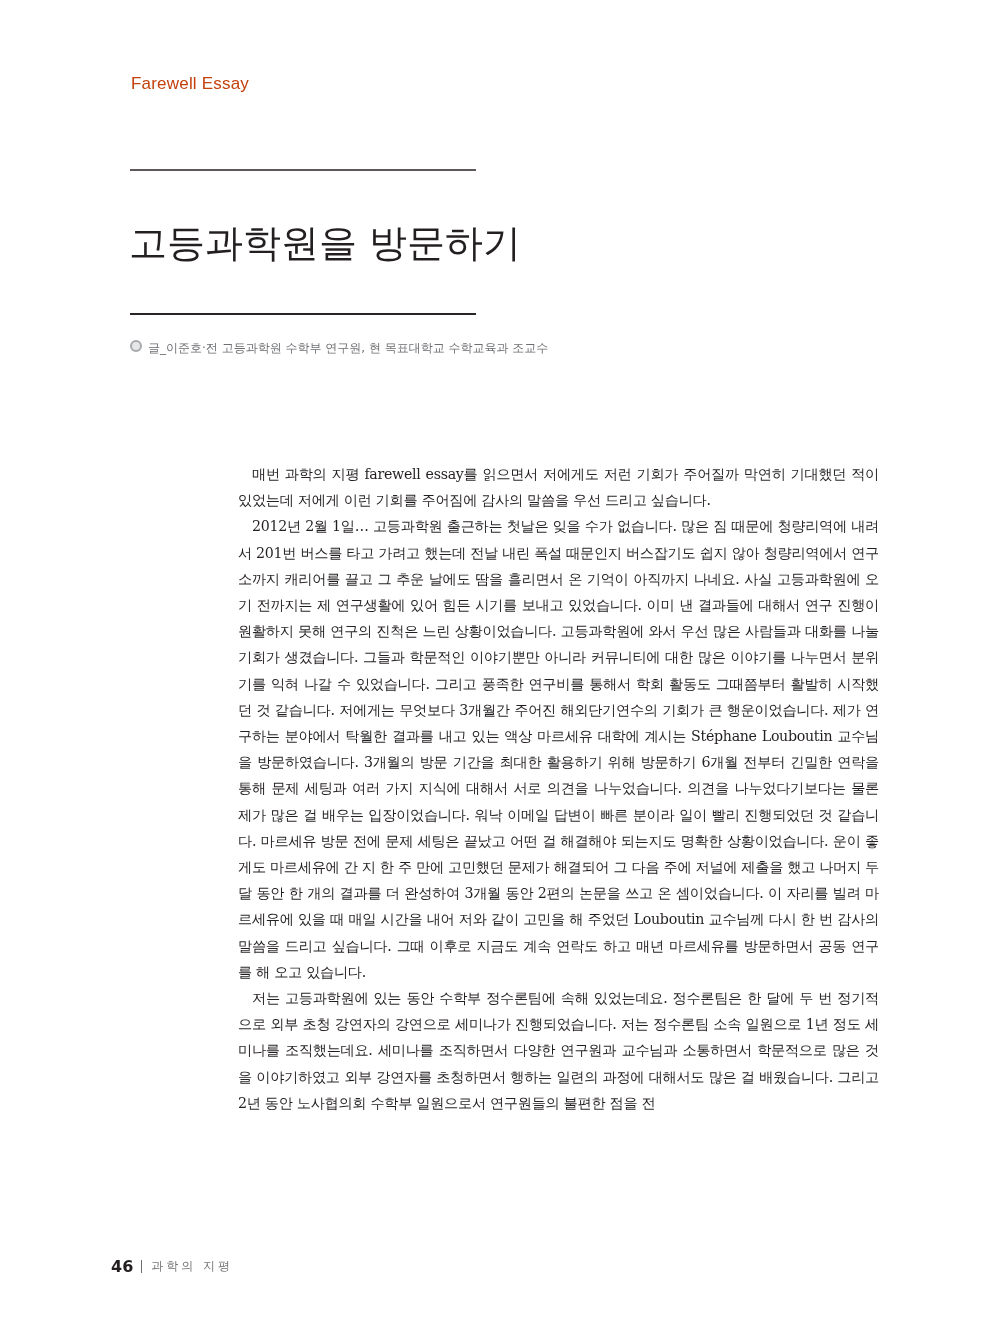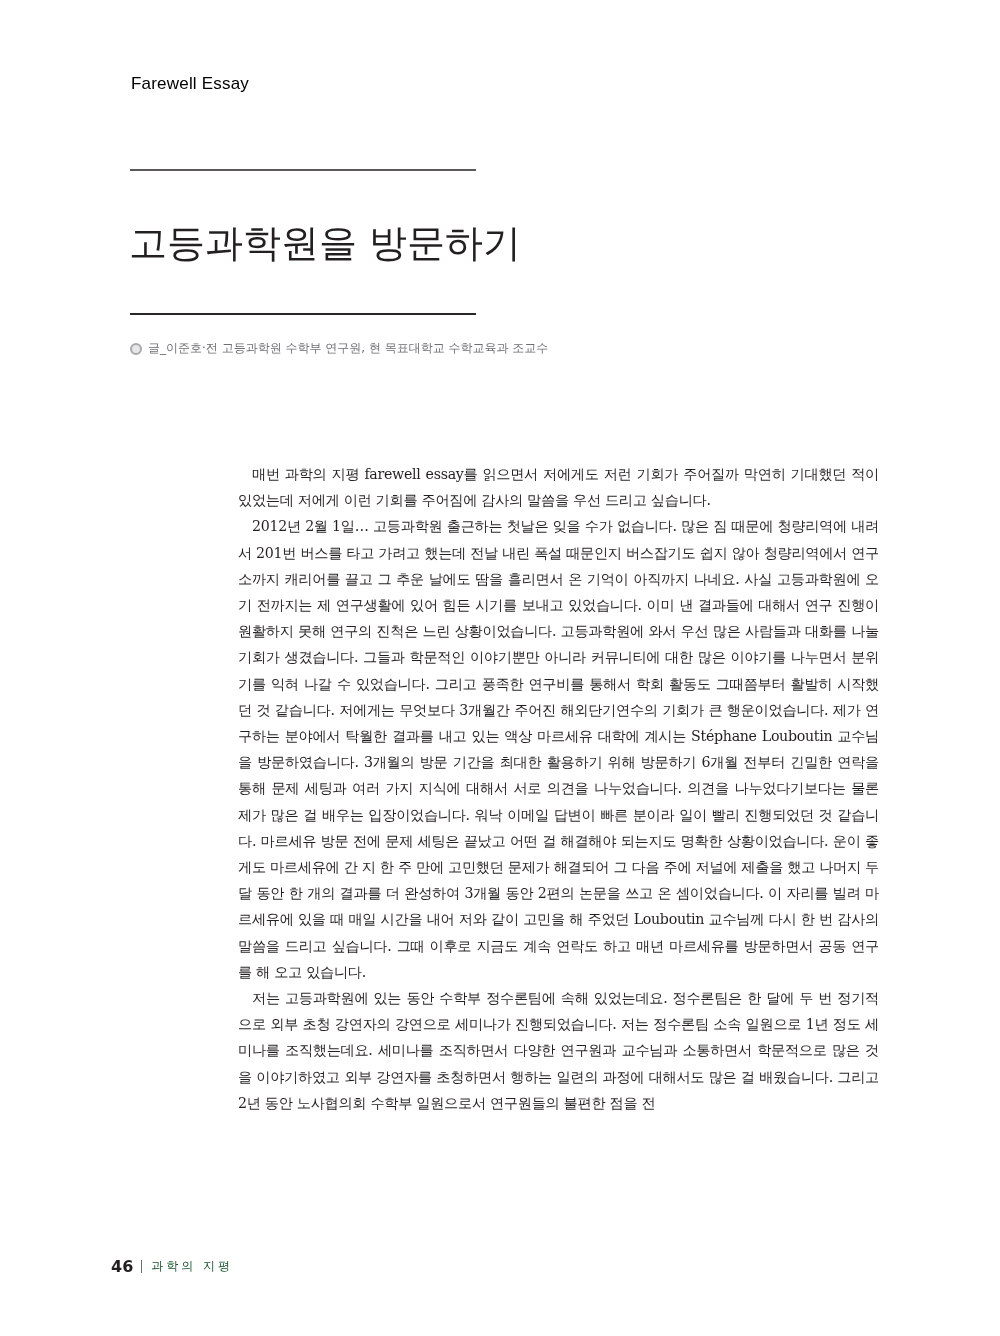--- a/index.html
+++ b/index.html
@@ -2,37 +2,37 @@
 <html><head>
 <meta charset="utf-8">
 <style>
   html, body { margin: 0; padding: 0; background: #ffffff; }
   body {
     width: 1000px; height: 1336px; position: relative; overflow: hidden;
     font-family: "DejaVu Sans", sans-serif; color: #231f20;
   }
   .section-label {
     position: absolute; left: 131px; top: 74px;
-    font-family: "Liberation Sans", sans-serif; font-size: 17px; color: #000000;
+    font-family: "Liberation Sans", sans-serif; font-size: 17px; color: #c2410c;
     letter-spacing: 0.2px;
   }
   .rule {
     position: absolute; left: 130px; width: 346px; height: 2px;
   }
   .rule-top { top: 169px; background: #5e5859; }
   .rule-bottom { top: 313px; background: #2a2627; }
   .title {
     position: absolute; left: 129px; top: 218px;
     font-family: "DejaVu Sans", sans-serif; font-size: 38px; font-weight: normal;
     color: #231f20; letter-spacing: 0px; margin: 0; white-space: nowrap;
   }
   .byline {
     position: absolute; left: 130px; top: 340px;
     font-size: 12px; color: #6d6e71; white-space: nowrap;
-    display: flex; align-items: center;
+    display: flex; align-items: flex-start;
   }
   .byline-icon {
     display: inline-block; width: 8px; height: 8px; border-radius: 50%;
     border: 2px solid #a7a9ac; background: #e6e7e8; margin-right: 6px;
   }
   .body-text {
     position: absolute; left: 238px; top: 461px; width: 641px;
     font-family: "DejaVu Serif", serif; font-size: 14.2px; line-height: 26.2px;
     color: #231f20; text-align: justify; letter-spacing: -0.3px;
   }
@@ -41,21 +41,21 @@
     position: absolute; left: 111px; top: 1257px;
     display: flex; align-items: center; white-space: nowrap;
   }
   .page-number {
     font-family: "DejaVu Sans", sans-serif; font-weight: bold; font-size: 16px; color: #231f20; text-align: right;
   }
   .footer-sep {
     display: inline-block; width: 1px; height: 13px; background: #6d6e71; margin: 0 9px 0 8px;
   }
   .publication {
-    font-size: 12px; color: #14532d; letter-spacing: 3px;
+    font-size: 12px; color: #737373; letter-spacing: 3px;
   }
 </style>
 </head>
 <body>
 
 <div class="section-label">Farewell Essay</div>
 
 <div class="rule rule-top"></div>
 
 <h1 class="title">고등과학원을 방문하기</h1>

